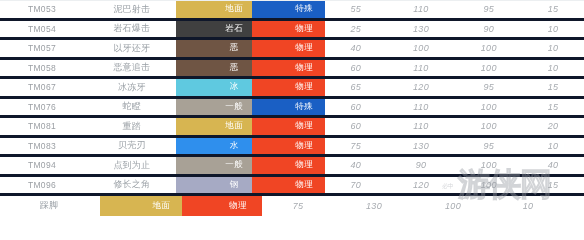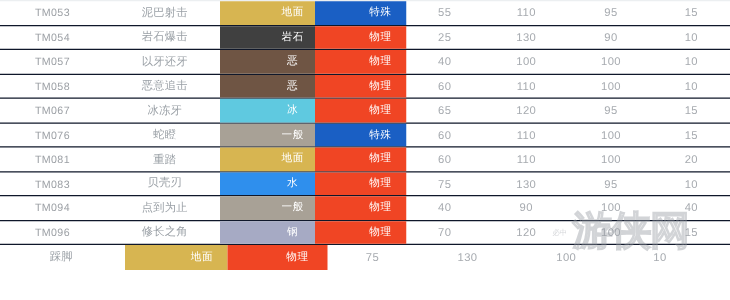--- a/index.html
+++ b/index.html
@@ -29,21 +29,21 @@
     display: flex;
     flex-direction: column;
     width: 100%;
   }
 
   .table-row {
     display: flex;
     align-items: stretch;
     height: 19.5px;
     width: 100%;
-    border-bottom: 1px solid #0f172a;
+    border-bottom: 3px solid #0f172a;
     box-sizing: border-box;
   }
   .table-row:last-child {
     border-bottom: none;
   }
 
   .cell {
     display: flex;
     align-items: center;
     justify-content: center;
@@ -93,20 +93,21 @@
     width: 80px;
     padding-left: 32px;
   }
 
   .cell-num {
     width: 74px;
     justify-content: center;
     color: #a7abb0;
     font-size: 9px;
     letter-spacing: 0.3px;
+    font-style: italic;
   }
   .cell-num-1 { width: 72px; }
   .cell-num-2 { width: 80px; }
   .cell-num-3 { width: 78px; }
   .cell-num-4 { width: 72px; }
 
   .watermark {
     position: absolute;
     right: 22px;
     bottom: 8px;

